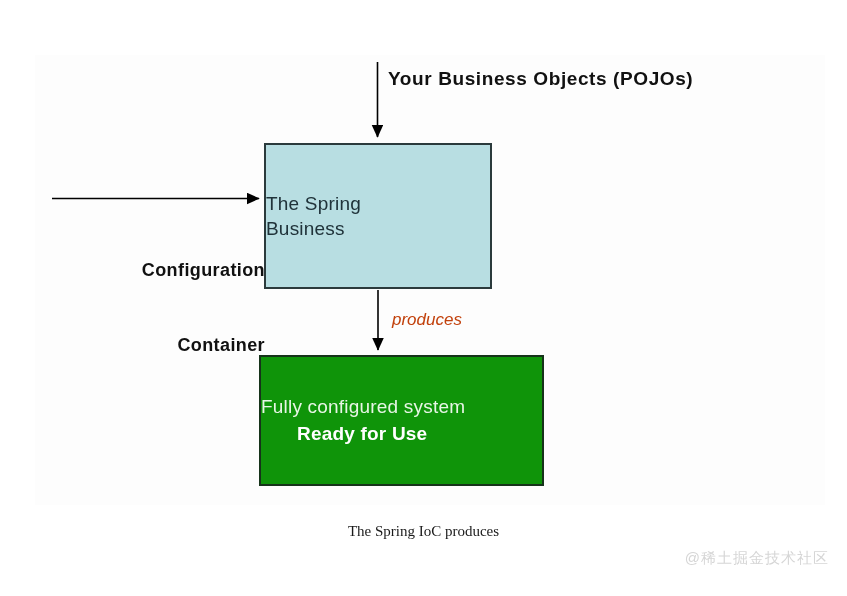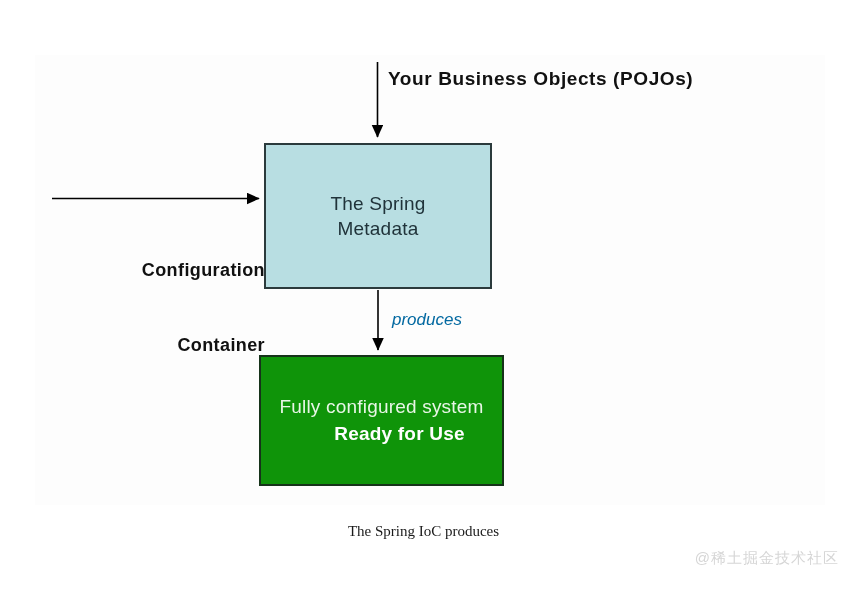--- a/index.html
+++ b/index.html
@@ -25,42 +25,42 @@
     height: 450px;
     background: #fdfdfd;
   }
 
   
   .box {
     position: absolute;
     box-sizing: border-box;
     display: flex;
     flex-direction: column;
-    align-items: center;
+    align-items: flex-start;
     justify-content: center;
     text-align: center;
   }
   #container-box {
     left: 264px;
     top: 143px;
     width: 228px;
     height: 146px;
     background: #b8dee2;
     border: 2px solid #2b3a3c;
   }
   #container-box .line {
     color: #20333a;
     font-size: 19px;
     line-height: 25px;
     letter-spacing: 0.2px;
   }
   #ready-box {
     left: 259px;
     top: 355px;
-    width: 245px;
+    width: 285px;
     height: 131px;
     background: #0f9409;
     border: 2px solid #16331a;
   }
   #ready-box .line-regular {
     color: #e8f6e6;
     font-size: 19px;
     line-height: 26px;
     letter-spacing: 0.2px;
   }
@@ -105,35 +105,35 @@
     font-weight: bold;
     color: #111111;
     line-height: 25px;
     letter-spacing: 0.4px;
   }
   #produces-label {
     left: 392px;
     top: 310px;
     font-size: 17px;
     font-style: italic;
-    color: #0369a1;
+    color: #c2410c;
   }
   #caption {
     position: absolute;
     left: 0;
     top: 523px;
     width: 847px;
     text-align: center;
     font-family: "Liberation Serif", serif;
     font-size: 15px;
     color: #1a1a1a;
   }
   #watermark {
     position: absolute;
-    right: 8px;
+    right: 18px;
     top: 549px;
     font-size: 15px;
     color: #d6d6d6;
     letter-spacing: 1px;
   }
 </style>
 </head>
 <body>
 
 <div id="canvas">
@@ -156,21 +156,21 @@
 
   <div class="label" id="pojos-label">Your Business Objects (POJOs)</div>
 
   <div class="label" id="config-label">
     <div>Configuration</div>
     <div>Container</div>
   </div>
 
   <div class="box" id="container-box">
     <div class="line">The Spring</div>
-    <div class="line">Metadata</div>
+    <div class="line">Business</div>
   </div>
 
   <div class="label" id="produces-label">produces</div>
 
   <div class="box" id="ready-box">
     <div class="line-regular">Fully configured system</div>
     <div class="line-bold">Ready for Use</div>
   </div>
 
   <div id="caption">The Spring IoC produces</div>

